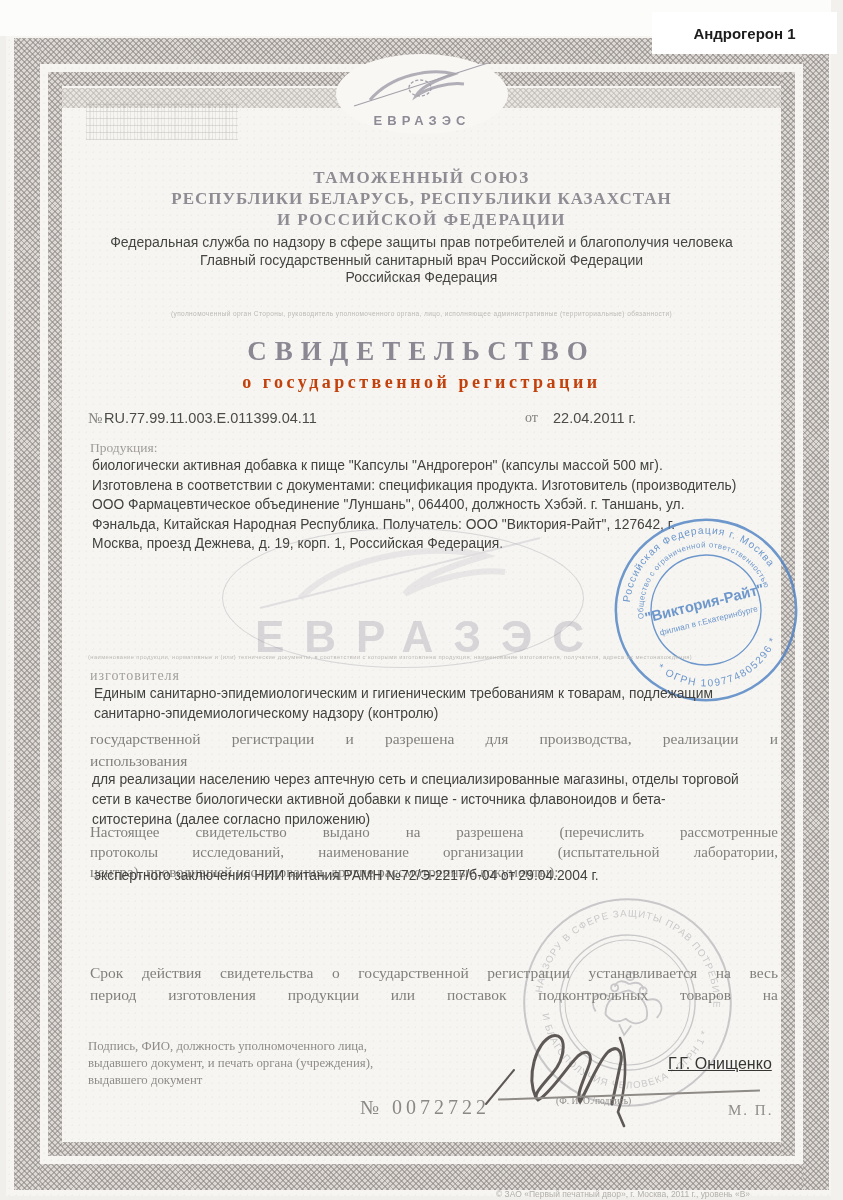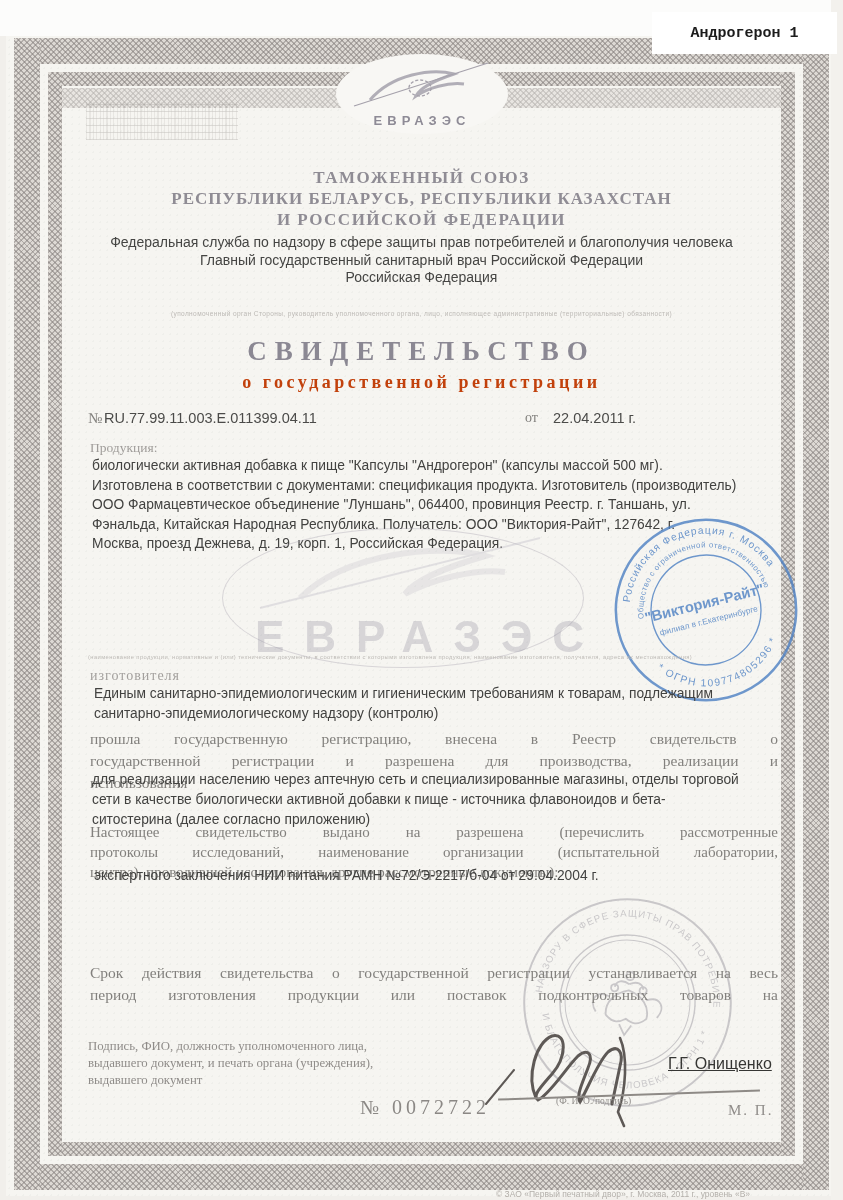--- a/index.html
+++ b/index.html
@@ -56,21 +56,21 @@
 
 <div class="abs band" style="left:48px;top:72px;width:747px;height:14px;"></div>
 <div class="abs band" style="left:48px;top:1142px;width:747px;height:14px;"></div>
 <div class="abs band" style="left:48px;top:72px;width:14px;height:1084px;"></div>
 <div class="abs band" style="left:781px;top:72px;width:14px;height:1084px;"></div>
 
 <div class="abs band soft" style="left:62px;top:88px;width:719px;height:20px;"></div>
 
 <div class="abs microtext-block" style="left:86px;top:102px;width:152px;height:38px;"></div>
 
-<div class="abs label-box" style="left:652px;top:12px;width:185px;height:42px;font-family:Liberation Mono, monospace;">
+<div class="abs label-box" style="left:652px;top:12px;width:185px;height:42px;">
   <span>Андрогерон 1</span>
 </div>
 
 <div class="abs" style="left:336px;top:54px;width:172px;height:80px;background:#f8f7f4;border-radius:50%;
      display:flex;flex-direction:column;align-items:center;justify-content:flex-end;padding-bottom:6px;box-sizing:border-box;">
   <svg class="abs" style="left:10px;top:4px;" width="150" height="52" viewBox="0 0 150 52">
     <g stroke="#a5a1ab" fill="none">
       <line x1="8" y1="48" x2="142" y2="5" stroke-width="1.2"></line>
       <path d="M24,42 C46,16 86,10 108,16 C90,22 74,30 70,38 C82,30 102,24 118,26" stroke-width="3" opacity=".85"></path>
       <ellipse cx="74" cy="30" rx="11" ry="8" stroke-width="1.4" stroke-dasharray="3 2"></ellipse>
@@ -94,21 +94,21 @@
 
 <div class="abs serifbody" style="left:88px;top:410px;font-size:15px;">№</div>
 <div class="abs sans" style="left:104px;top:410px;font-size:14.5px;color:#4b4b49;">RU.77.99.11.003.Е.011399.04.11</div>
 <div class="abs serifbody" style="left:525px;top:410px;font-size:14px;">от</div>
 <div class="abs sans" style="left:553px;top:410px;font-size:14.5px;color:#4b4b49;">22.04.2011 г.</div>
 
 <div class="abs serifbody" style="left:90px;top:440px;font-size:13.5px;color:#a09d9a;">Продукция:</div>
 <div class="abs" style="left:92px;top:456px;width:696px;font-size:13.8px;line-height:19.5px;color:#424240;">
   <div>биологически активная добавка к пище "Капсулы "Андрогерон" (капсулы массой 500 мг).</div>
   <div>Изготовлена в соответствии с документами: спецификация продукта. Изготовитель (производитель)</div>
-  <div>ООО Фармацевтическое объединение "Луншань", 064400, провинция Реестр. г. Таншань, ул.</div>
+  <div>ООО Фармацевтическое объединение "Луншань", 064400, должность Хэбэй. г. Таншань, ул.</div>
   <div>Фэнальда, Китайская Народная Республика.  Получатель: ООО "Виктория-Райт", 127642, г.</div>
   <div>Москва, проезд Дежнева, д. 19, корп. 1, Российская Федерация.</div>
 </div>
 
 <div class="abs wm-ellipse" style="left:222px;top:528px;width:360px;height:138px;"></div>
 <svg class="abs" style="left:250px;top:528px;opacity:.35;" width="300" height="90" viewBox="0 0 300 90">
   <g stroke="#b9b6c2" fill="none">
     <line x1="10" y1="80" x2="290" y2="10" stroke-width="2"></line>
     <path d="M50,70 C95,25 190,15 235,28 C200,38 165,52 155,66 C180,52 225,40 255,44" stroke-width="6" opacity=".7"></path>
   </g>
@@ -142,21 +142,20 @@
 
 <div class="abs micro" style="left:88px;top:654px;width:690px;font-size:5.8px;overflow:hidden;">(наименование продукции, нормативные и (или) технические документы, в соответствии с которыми изготовлена продукция, наименование изготовителя, получателя, адреса их местонахождения)</div>
 
 <div class="abs serifbody" style="left:90px;top:668px;font-size:14px;color:#a3a09d;letter-spacing:1px;">изготовителя</div>
 <div class="abs" style="left:94px;top:684px;width:690px;font-size:13.8px;line-height:20px;color:#424240;">
   <div>Единым санитарно-эпидемиологическим и гигиеническим требованиям к товарам, подлежащим</div>
   <div>санитарно-эпидемиологическому надзору (контролю)</div>
 </div>
 
 <div class="abs serifbody" style="left:90px;top:728px;width:688px;font-size:15.5px;line-height:22px;">
-  <div class="jl">прошла государственную регистрацию, внесена в Реестр свидетельств о</div>
   <div class="jl">государственной регистрации и разрешена для производства, реализации и</div>
   <div>использования</div>
 </div>
 
 <div class="abs" style="left:92px;top:770px;width:696px;font-size:13.8px;line-height:20px;color:#424240;">
   <div>для реализации населению через аптечную сеть и специализированные магазины, отделы торговой</div>
   <div>сети в качестве биологически активной добавки к пище - источника флавоноидов и бета-</div>
   <div>ситостерина (далее согласно приложению)</div>
 </div>
 

